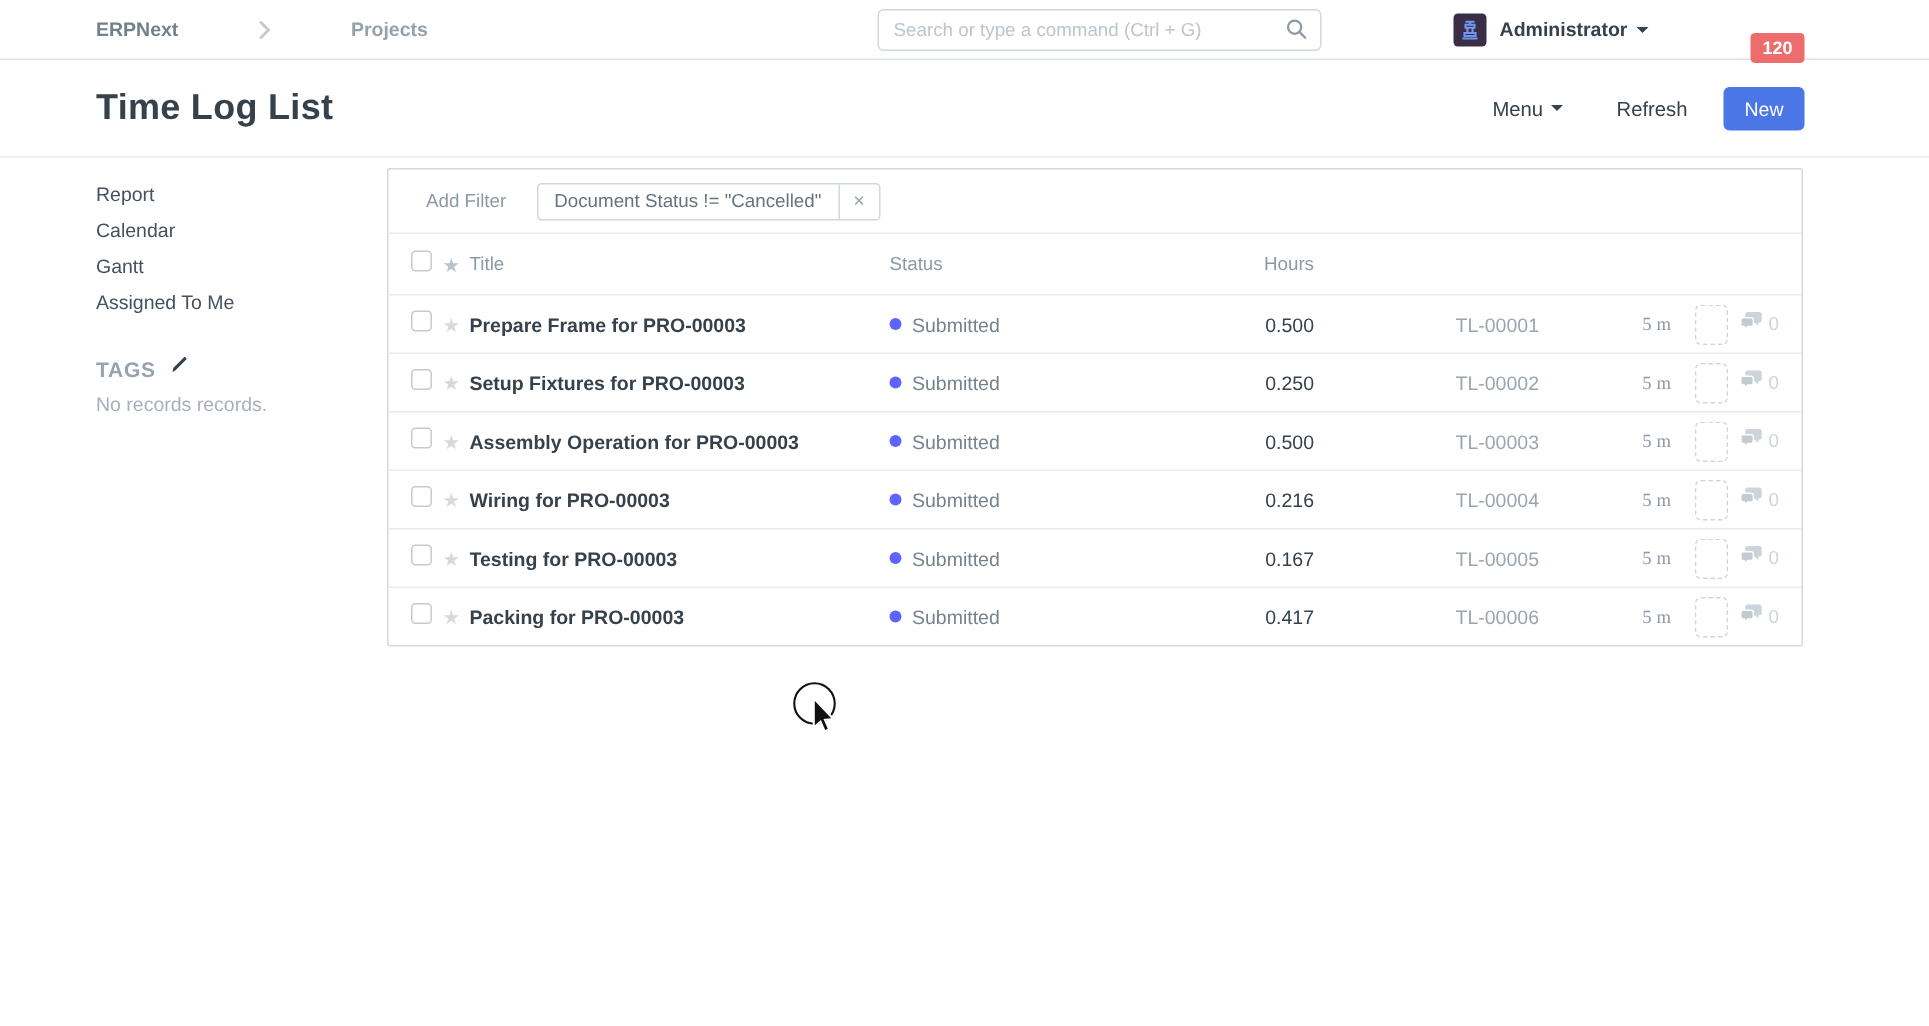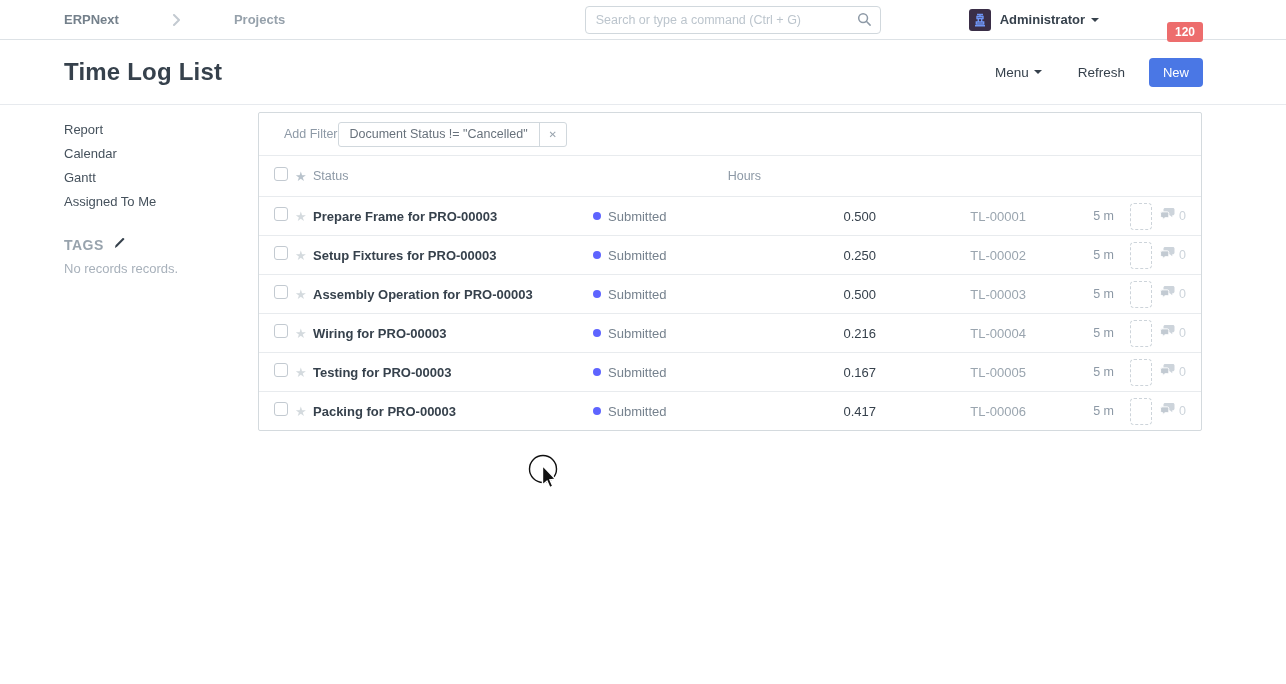--- a/index.html
+++ b/index.html
@@ -42,42 +42,42 @@
   
   .content{display:flex;align-items:flex-start;}
   .sidebar{width:258px;padding:13px 20px 0 64px;}
   .side-item{font-size:13px;color:#45515c;line-height:24px;cursor:pointer;}
   .tags-head{margin-top:22px;display:flex;align-items:center;gap:9px;}
   .tags-label{font-size:14px;font-weight:700;letter-spacing:.5px;color:#98a3ad;}
   .tags-empty{margin-top:7px;font-size:13px;color:#a8b1bb;}
   .main{width:944px;padding-top:7px;}
   .list-container{border:1px solid #d4dade;border-radius:2px;background:#fff;}
   
-  .filter-area{height:42px;display:flex;align-items:center;padding:0 16px 0 25px;}
+  .filter-area{height:42px;display:flex;align-items:center;padding:0 16px 0 25px;gap:20px;}
   .add-filter{font-size:12.5px;color:#8d99a6;cursor:pointer;}
   .filter-chip{display:flex;align-items:stretch;border:1px solid var(--border);border-radius:3px;overflow:hidden;background:#fff;height:25px;}
   .chip-label{font-size:12.5px;color:#68727c;padding:0 11px;display:flex;align-items:center;cursor:pointer;}
   .chip-x{display:flex;align-items:center;padding:0 9px;border-left:1px solid var(--border);color:#98a3ad;font-size:10px;font-weight:700;cursor:pointer;}
   
   .lrow{display:grid;grid-template-columns:21px 18px 280px 168px 115px 150px 88px 1fr;align-items:center;padding:0 15px;border-top:1px solid var(--line);}
   .list-header{height:41px;}
   .data-row{height:39px;cursor:pointer;}
   .checkbox{width:14px;height:14px;border:1px solid #c3cad1;border-radius:3px;background:#fff;display:inline-block;cursor:pointer;}
   .star{font-size:13px;line-height:1;}
   .star.hdr{color:#b9c3cc;cursor:pointer;}
   .star.row{color:#d4dade;cursor:pointer;}
   .col-h{font-size:12.5px;color:#8d99a6;font-weight:500;}
   .right{text-align:right;}
   .cell-title{font-size:13px;font-weight:700;color:var(--text-dark);white-space:nowrap;overflow:hidden;}
   .cell-status{display:flex;align-items:center;gap:7px;}
   .dot{width:8px;height:8px;border-radius:50%;background:var(--status-blue);flex:none;}
   .status-text{font-size:13px;font-weight:500;color:#76828e;}
   .cell-hours{font-size:13px;color:var(--text-dark);}
   .cell-id{font-size:13px;color:#9aa5af;}
-  .cell-time{font-size:12.5px;color:#8d99a6;}
+  .cell-time{font-size:12.5px;color:#8d99a6;font-family:Liberation Serif, serif;}
   .cell-meta{display:flex;align-items:center;justify-content:flex-end;gap:7px;}
   .assign-box{width:22px;height:27px;border:1px dashed #cdd4da;border-radius:4px;cursor:pointer;}
   .comment-wrap{display:flex;align-items:center;gap:3px;color:#cdd4db;}
   .comment-count{font-size:12.5px;color:#cdd4db;}
   
   .cursor-overlay{position:absolute;left:527px;top:452px;pointer-events:none;}
 </style>
 </head>
 <body>
 
@@ -152,20 +152,21 @@
         <span class="add-filter">Add Filter</span>
         <span class="filter-chip">
           <span class="chip-label">Document Status != "Cancelled"</span>
           <span class="chip-x">✕</span>
         </span>
       </div>
 
       <div class="lrow list-header">
         <span><span class="checkbox"></span></span>
         <span class="star hdr">★</span>
+        <span class="col-h">Title</span>
         <span class="col-h">Status</span>
         <span class="col-h right">Hours</span>
         <span></span>
           <span></span>
           <span></span>
       </div>
 
         <div class="lrow data-row">
           <span><span class="checkbox"></span></span>
           <span class="star row">★</span>

